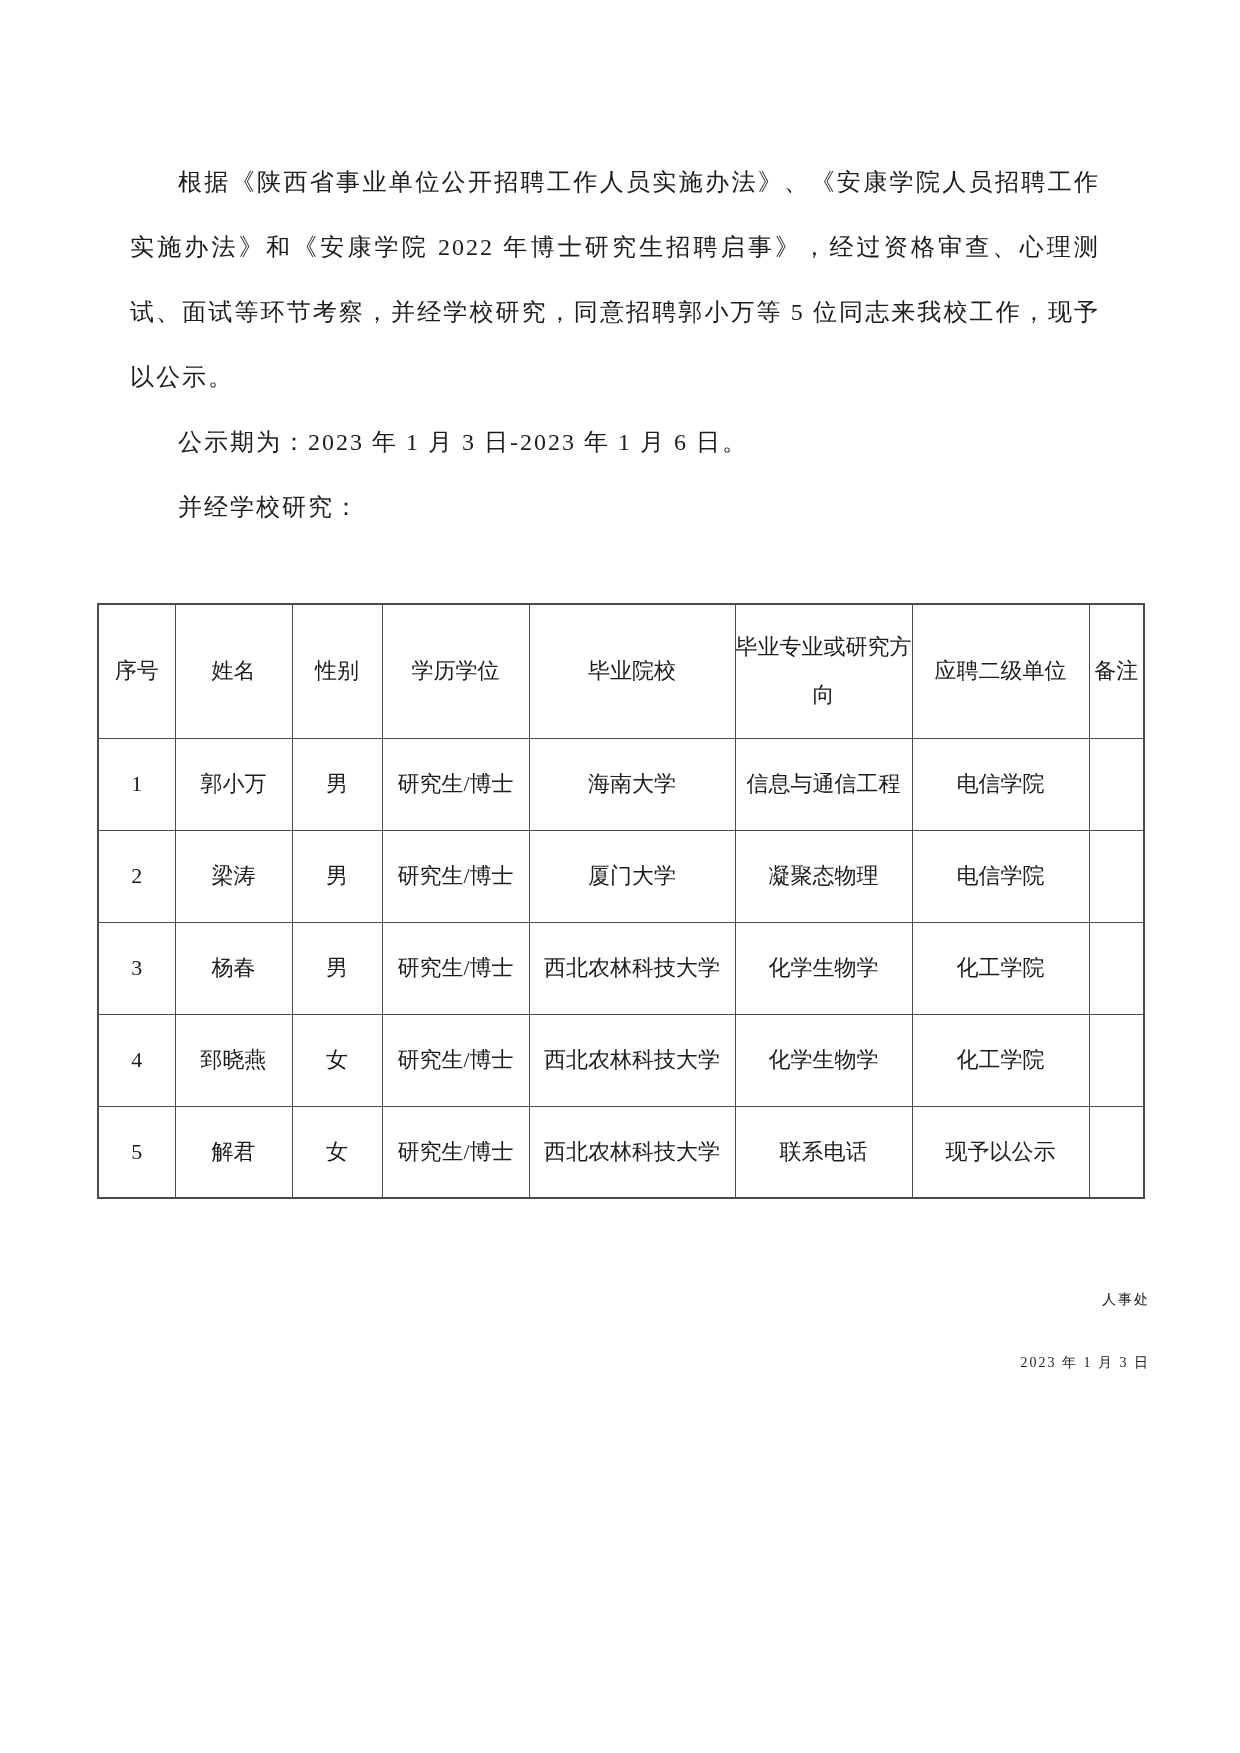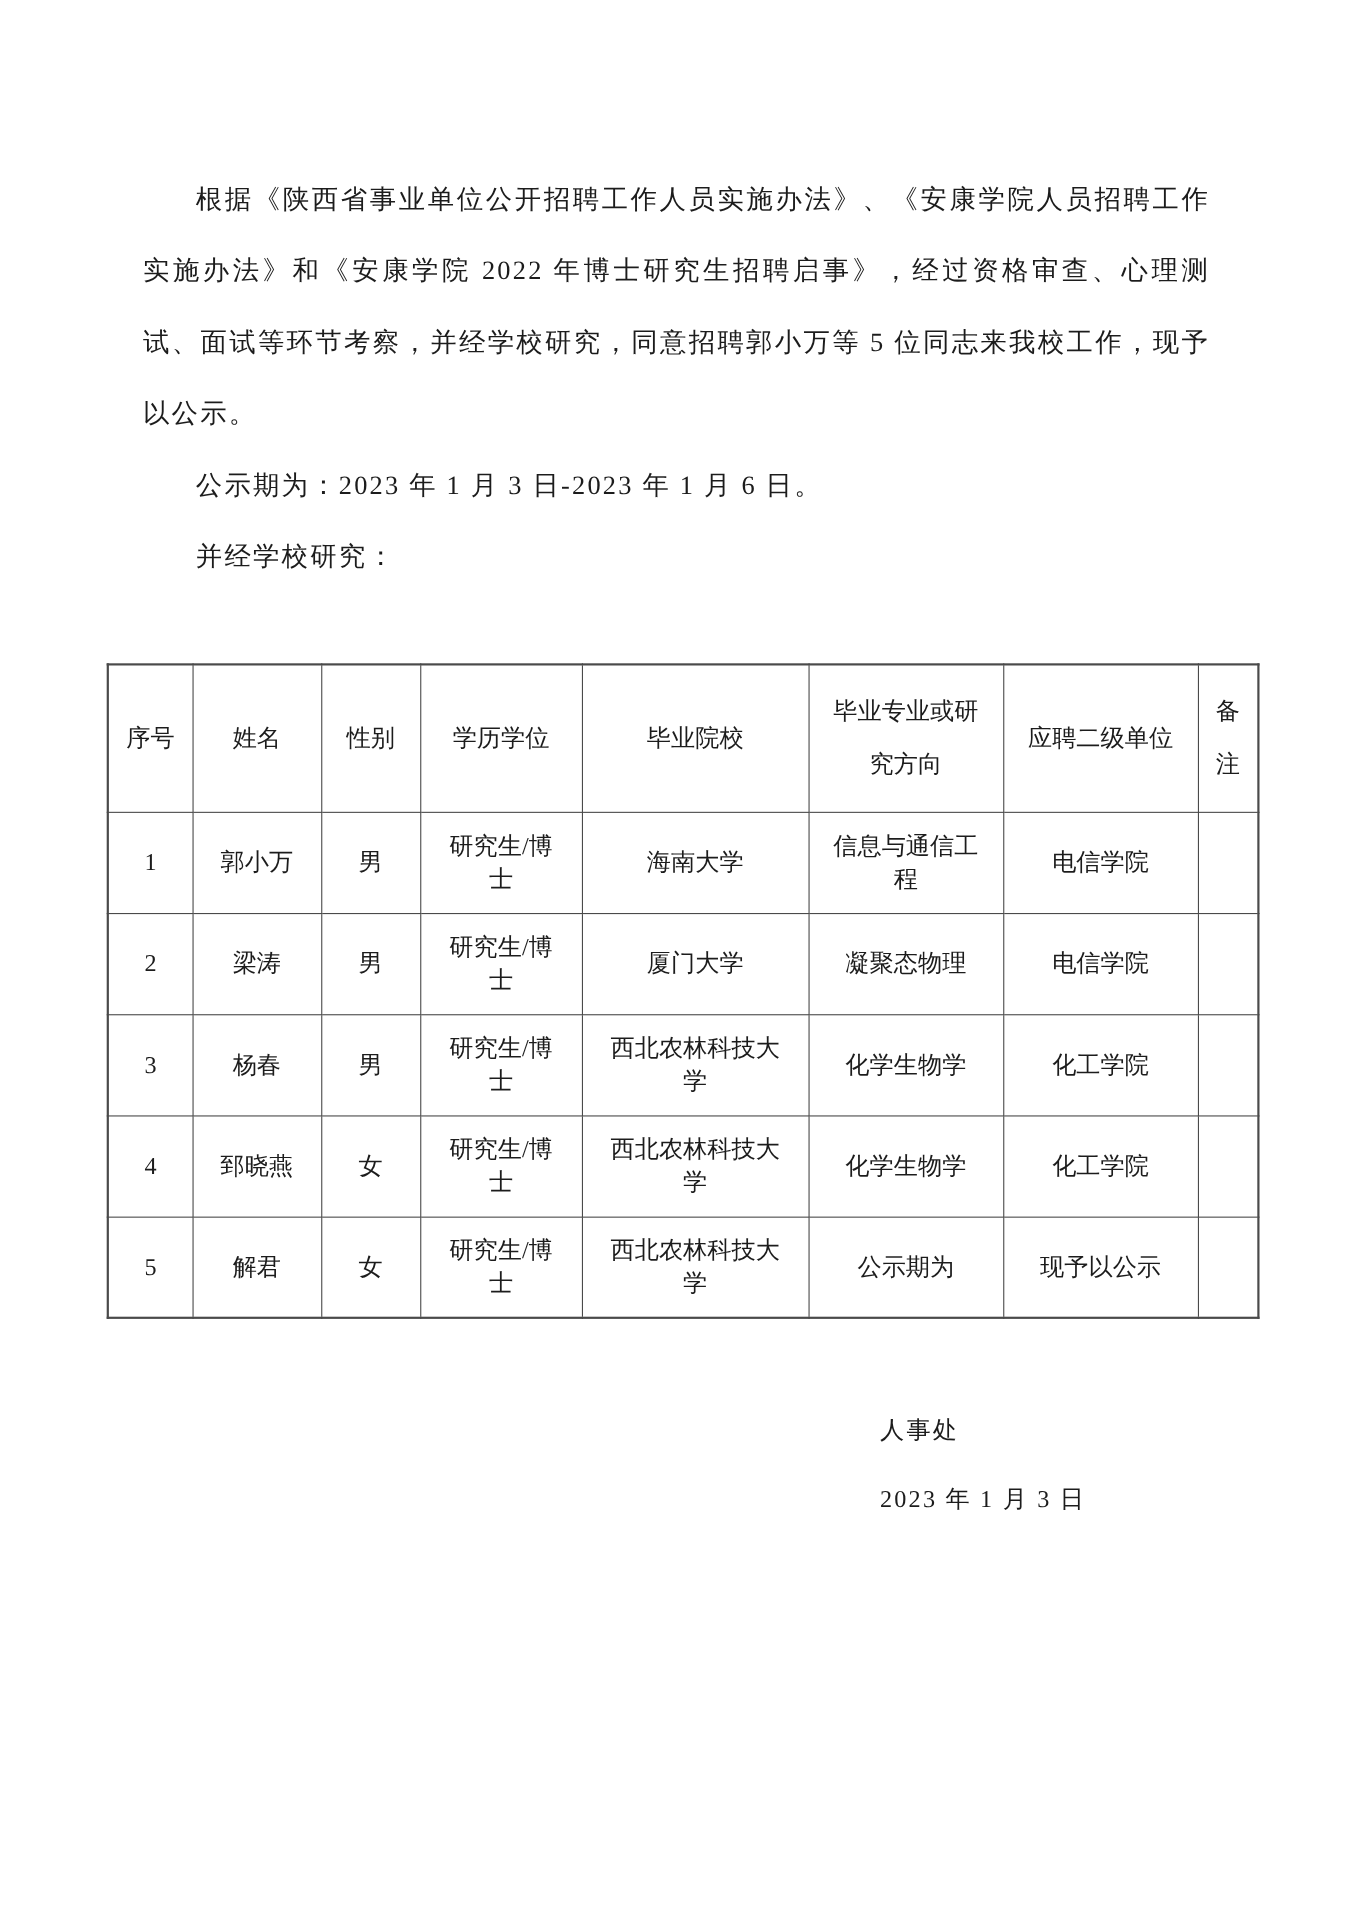--- a/index.html
+++ b/index.html
@@ -41,43 +41,43 @@
     width: 1046px;
     border-collapse: collapse;
     table-layout: fixed;
     font-size: 22px;
     color: #1c1c1c;
   }
   .doc-table th, .doc-table td {
     border: 1px solid #4a4a4a;
     text-align: center;
     vertical-align: middle;
-    padding: 0 15px;
+    padding: 0 0;
     font-weight: normal;
     overflow: hidden;
   }
   .doc-table {
     border: 2px solid #4a4a4a;
   }
   .doc-table thead tr {
     height: 134px;
   }
   .doc-table thead th {
     line-height: 48px;
   }
   .doc-table tbody tr {
     height: 92px;
   }
   .signature-block {
     position: absolute;
     left: 800px;
     top: 1268px;
     width: 350px;
-    text-align: left;
-    font-size: 22px;
+    text-align: right;
+    font-size: 14px;
     line-height: 63px;
     letter-spacing: 2px;
   }
   .signature-block div {
     margin: 0;
   }
 </style>
 </head>
 <body>
 
@@ -152,21 +152,21 @@
         <td>化学生物学</td>
         <td>化工学院</td>
         <td></td>
       </tr>
       <tr>
         <td>5</td>
         <td>解君</td>
         <td>女</td>
         <td>研究生/博士</td>
         <td>西北农林科技大学</td>
-        <td>公示期为</td>
+        <td>联系电话</td>
         <td>现予以公示</td>
         <td></td>
       </tr>
     </tbody>
   </table>
 
   <div class="signature-block">
     <div>人事处</div>
     <div>2023 年 1 月 3 日</div>
   </div>

